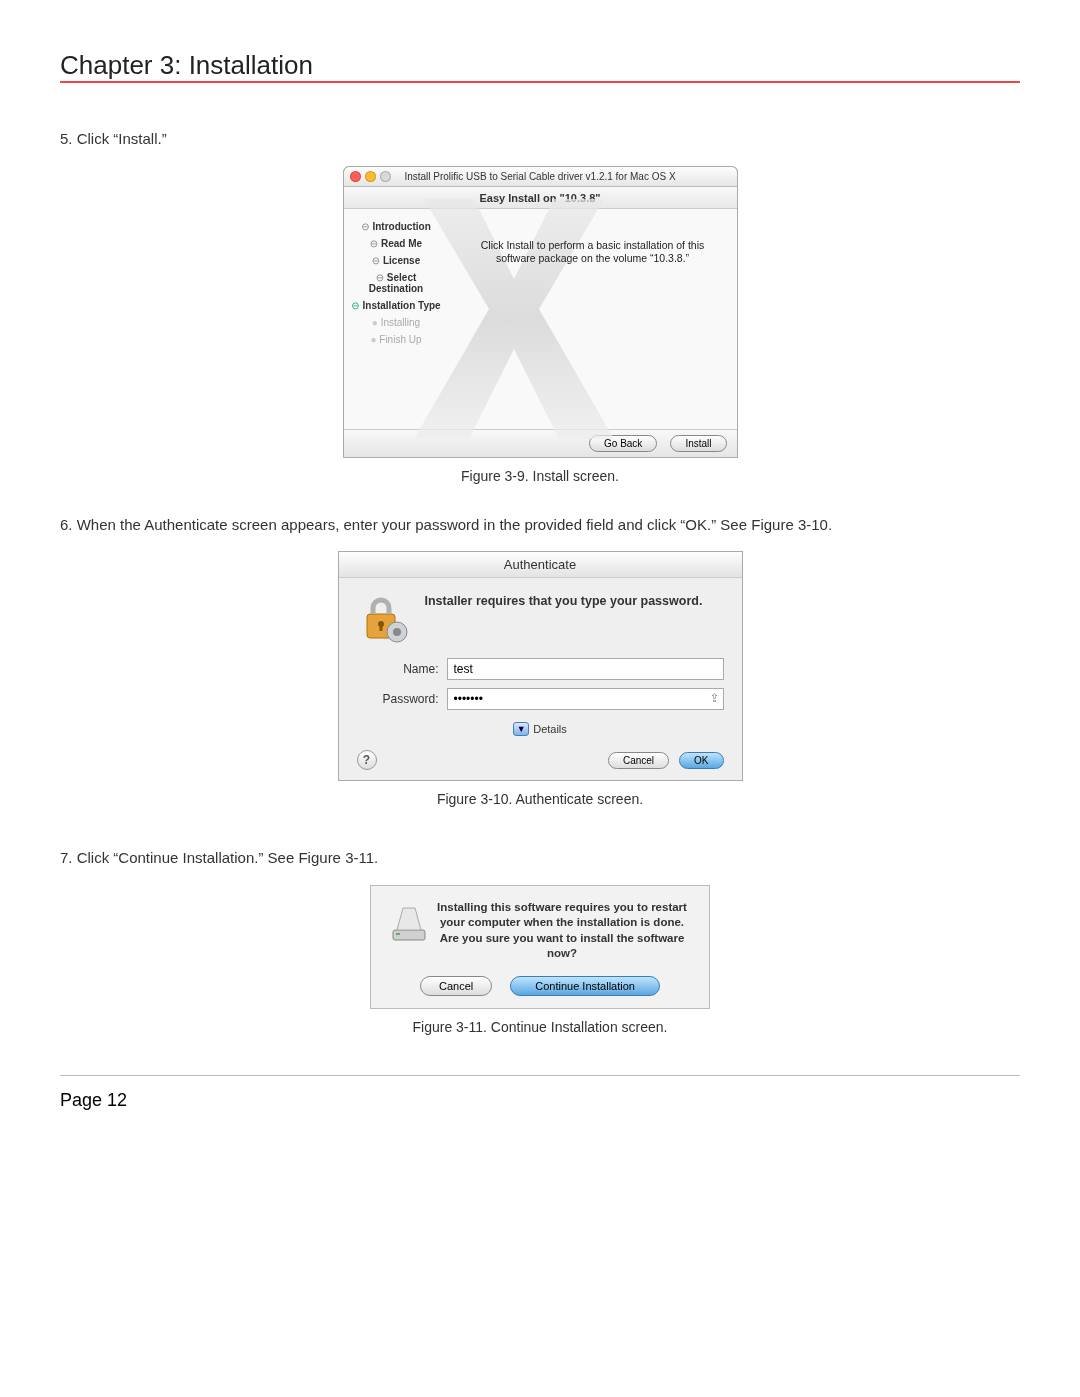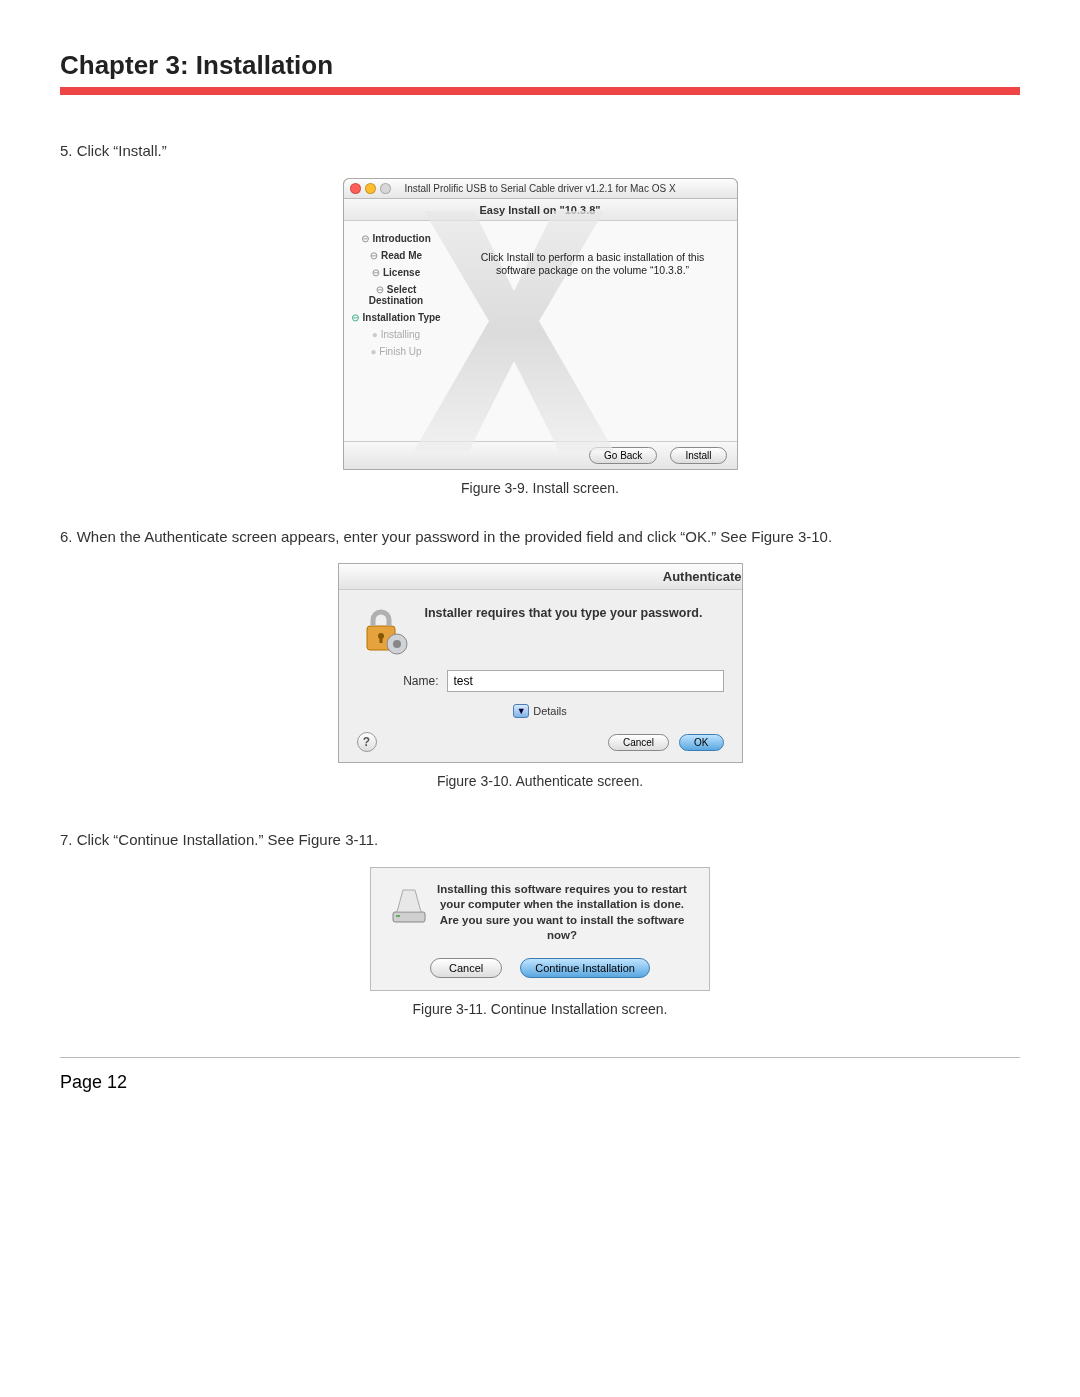--- a/index.html
+++ b/index.html
@@ -6,24 +6,24 @@
   body {
     font-family: "Segoe UI", Tahoma, Arial, sans-serif;
     background: #fff;
     width: 1080px;
     margin: 0 auto;
     padding: 50px 60px 30px 60px;
     color: #333;
   }
   .chapter-title {
     font-size: 26px;
-    font-weight: 700;
+    font-weight: 400;
     color: #222;
-    border-bottom: 8px solid #ef4444;
-    padding-bottom: 6px;
+    border-bottom: 2px solid #ef4444;
+    padding-bottom: 0;
     margin-bottom: 45px;
   }
   .instruction {
     font-size: 15px;
     color: #333;
     margin-bottom: 15px;
     line-height: 1.5;
   }
   .figure-wrap {
     text-align: center;
@@ -131,25 +131,24 @@
     width: 405px;
     margin: 0 auto;
     border: 1px solid #aaa;
     background: #efefef;
     font-family: "Lucida Grande", Arial, sans-serif;
     font-size: 12px;
   }
   .auth-title {
     height: 26px;
     line-height: 26px;
-    text-align: right;
+    text-align: center;
     font-size: 13px;
     background: linear-gradient(#fdfdfd,#e3e3e3);
     border-bottom: 1px solid #ccc;
-    font-weight: bold;
   }
   .auth-body { padding: 14px 18px 10px 18px; }
   .auth-top { display: flex; gap: 16px; align-items: flex-start; margin-bottom: 14px; }
   .lock-icon-wrap { width:52px; height:52px; position:relative; flex-shrink:0; }
   .auth-prompt { font-weight: bold; font-size: 12.5px; margin-top: 2px; }
   .auth-row { display: flex; align-items: center; margin-bottom: 8px; }
   .auth-label { width: 90px; text-align: right; padding-right: 8px; font-size: 12px; }
   .auth-input {
     flex: 1;
     height: 22px;
@@ -203,21 +202,21 @@
     background: #f2f2f2;
     font-family: "Lucida Grande", Arial, sans-serif;
     font-size: 11.5px;
     padding: 14px 16px 12px 16px;
   }
   .cont-top { display:flex; gap:0; align-items:flex-start; margin-bottom:14px; }
   .disk-icon-wrap { width:44px; height:44px; flex-shrink:0; }
   .cont-msg { font-weight:bold; font-size:11.5px; line-height:1.35; }
   .cont-btns { display:flex; justify-content:center; gap:18px; }
   .cont-btns .aqua-btn { font-size:11px; padding:3px 18px; border-radius:12px; }
-  .cont-btns .aqua-btn.primary { padding:3px 14px; }
+  .cont-btns .aqua-btn.primary { padding:3px 24px; }
   
   .page-foot-rule {
     border: none;
     border-top: 1px solid #bbb;
     margin: 40px 0 14px 0;
   }
   .page-footer {
     display:flex;
     align-items:center;
     font-size: 18px;
@@ -289,20 +288,27 @@
             <circle cx="40" cy="40" r="10" fill="#cfd3d8" stroke="#888"></circle>
             <circle cx="40" cy="40" r="4" fill="#888"></circle>
           </svg>
         </div>
         <div class="auth-prompt">Installer requires that you type your password.</div>
       </div>
       <div class="auth-row">
         <div class="auth-label">Name:</div>
         <input class="auth-input" type="text" value="test" style="">
       </div>
+      <div class="auth-row">
+        <div class="auth-label">Password:</div>
+        <div class="pw-wrap">
+          <input class="auth-input" type="text" style="width: 100%;" value="•••••••">
+          <span class="caps-icon">⇪</span>
+        </div>
+      </div>
       <div class="details-btn">
         <span class="details-arrow">▼</span>
         <span>Details</span>
       </div>
       <div class="auth-footer">
         <div class="help-btn">?</div>
         <div class="auth-btns">
           <button class="aqua-btn">Cancel</button>
           <button class="aqua-btn primary">OK</button>
         </div>

